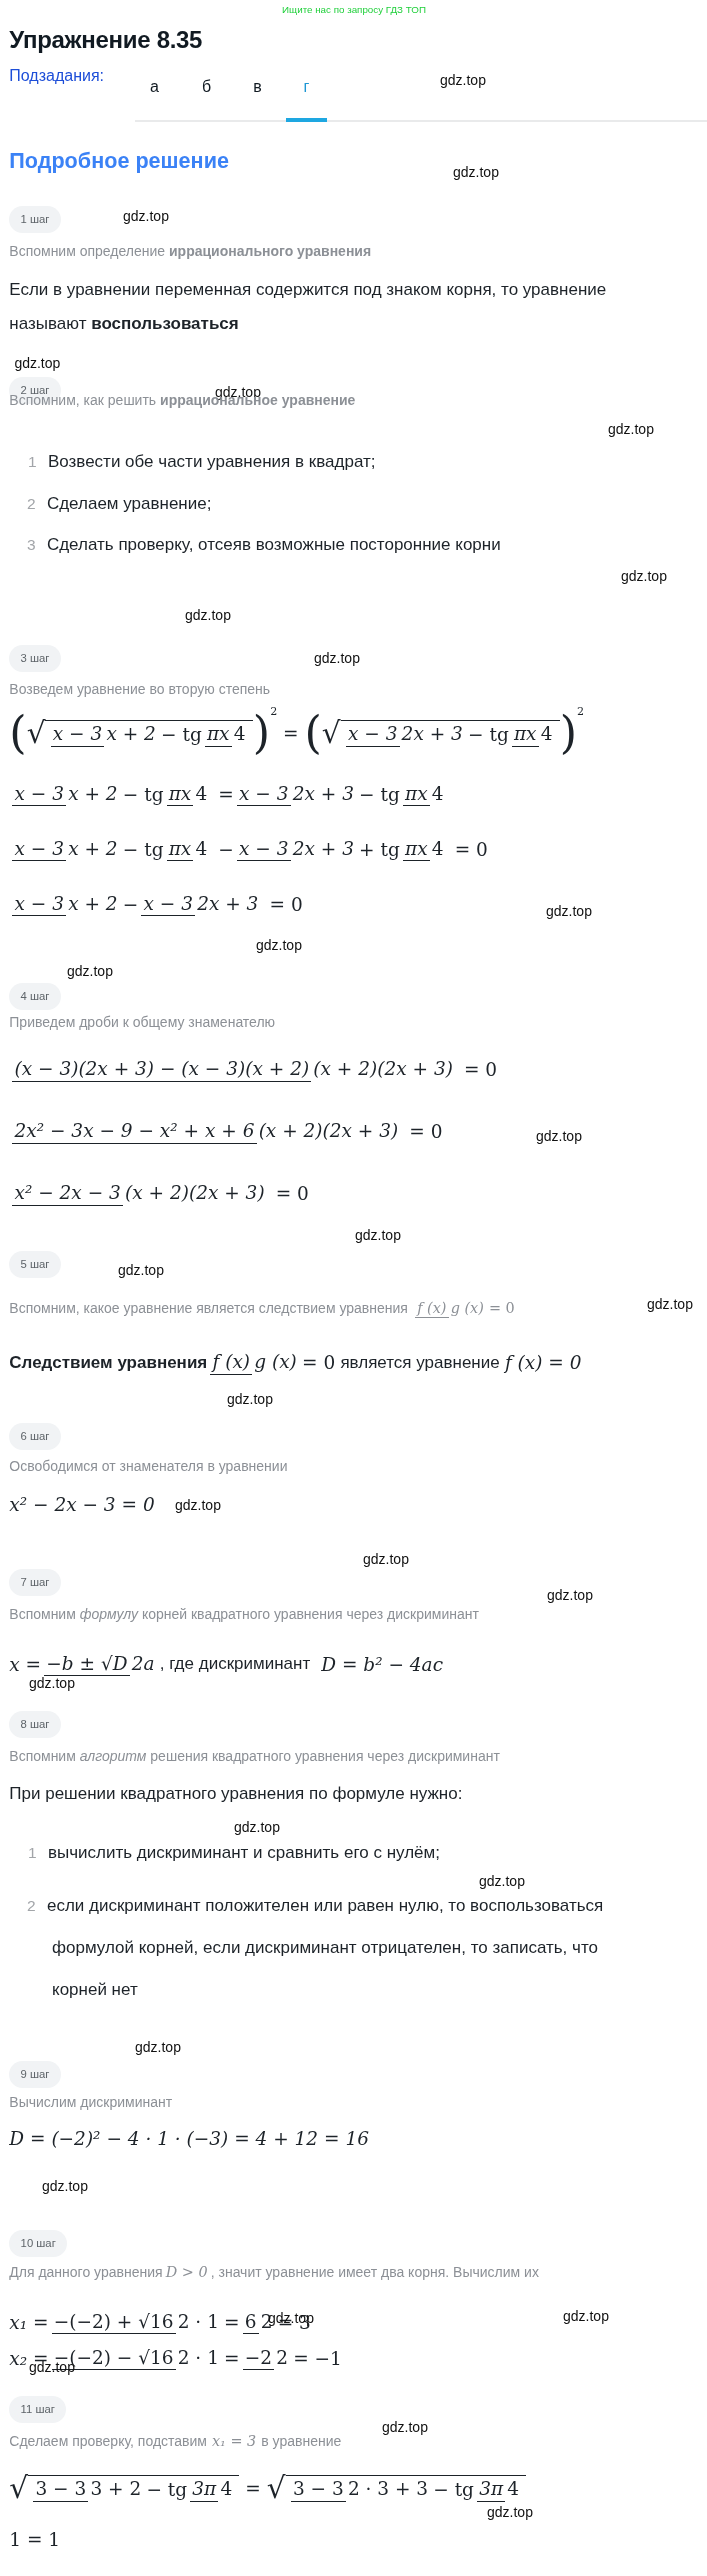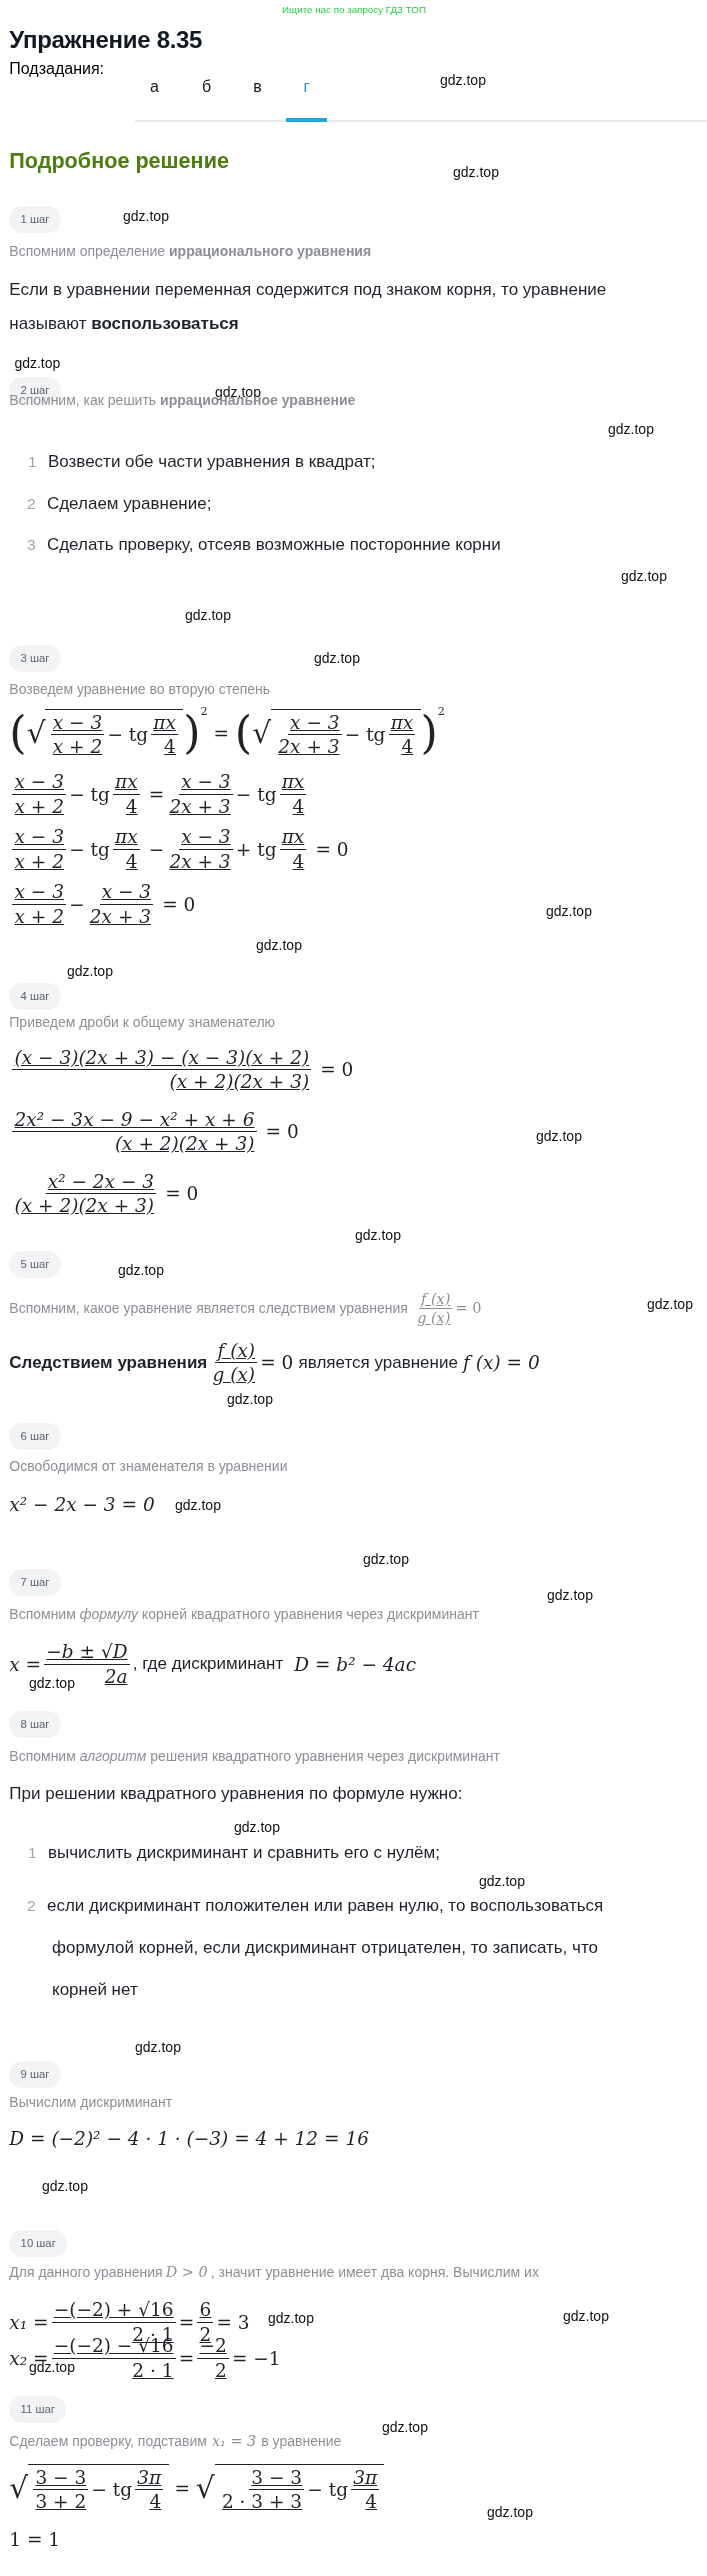--- a/index.html
+++ b/index.html
@@ -1,41 +1,41 @@
 <!DOCTYPE html>
 <html style="font-size:8.2px"><head>
 <meta charset="utf-8">
 <style>
   html,body{margin:0;padding:0;background:#fff;}
   body{width:708px;height:3092px;position:relative;overflow:hidden;
        font-family:"Liberation Sans","DejaVu Sans",sans-serif;color:#1d2329;}
   .abs{position:absolute;}
   .banner{top:4.1px;left:0;width:708px;text-align:center;font-size:9.8px;color:#1fcf3a;}
   .title{top:26px;left:9.3px;font-size:24px;font-weight:700;color:#111a22;letter-spacing:-0.3px;}
-  .sub-label{top:60px;left:9.3px;font-size:16px;color:#000000;}
+  .sub-label{top:67px;left:9.3px;font-size:16px;color:#1d4ed8;}
   .tab{top:78px;font-size:16px;color:#111a22;width:31px;text-align:center;cursor:pointer;}
   .tab.active{color:#1e97d4;}
   .tabline{top:120px;left:135px;width:573px;height:2.1px;background:#e9eaeb;}
   .tabactive{top:118px;left:286px;width:41px;height:3.6px;background:#1ea7e1;}
-  .h2{top:148px;left:9.3px;font-size:21.6px;font-weight:700;color:#4d7c0f;}
+  .h2{top:148px;left:9.3px;font-size:21.6px;font-weight:700;color:#3b82f6;}
   .wm{font-size:14px;color:#111;white-space:nowrap;}
   .badge{left:9.3px;height:27px;line-height:27px;padding:0 11.3px;border-radius:13.4px;
          background:#f1f3f5;color:#5e6469;font-size:11.3px;white-space:nowrap;}
   .hint{left:9.3px;font-size:14px;color:#8c9096;white-space:nowrap;}
   .hint b{font-weight:700;color:#8c9096;}
   .hint i{}
   .txt{left:9.3px;font-size:17px;color:#1d2329;white-space:nowrap;}
   .txt b{font-weight:700;}
   .li-num{font-size:15.5px;color:#a2a5a9;}
   .li-txt{font-size:17px;color:#1d2329;white-space:nowrap;}
   
   .m{font-family:"DejaVu Serif","Liberation Serif",serif;font-size:18.5px;color:#1d2329;white-space:nowrap;
      display:flex;align-items:center;}
   .m i{font-style:italic;}
-  .fr{display:inline-flex;flex-direction:column;align-items:flex-end;vertical-align:middle;margin:0 3.1px;text-decoration:underline;}
+  .fr{display:inline-flex;flex-direction:row;align-items:flex-start;vertical-align:middle;margin:0 3.1px;}
   .fr>span{padding:0 2.1px;line-height:1.25;}
   .fr>span:first-child{border-bottom:1px solid #1d2329;}
   .sq{display:inline-flex;align-items:center;}
   .sq .rad{font-size:1.6em;line-height:1;}
   .sq .body{border-top:1px solid #1d2329;display:inline-flex;align-items:center;padding:1px 2.1px 0;}
   .big-p{font-size:2.4em;font-weight:200;line-height:1;}
   sup{font-size:0.6em;}
   .gray .m, .m.gray{color:#8c9096;}
   .m.gray .fr>span:first-child{border-color:#8c9096;}
 </style>

